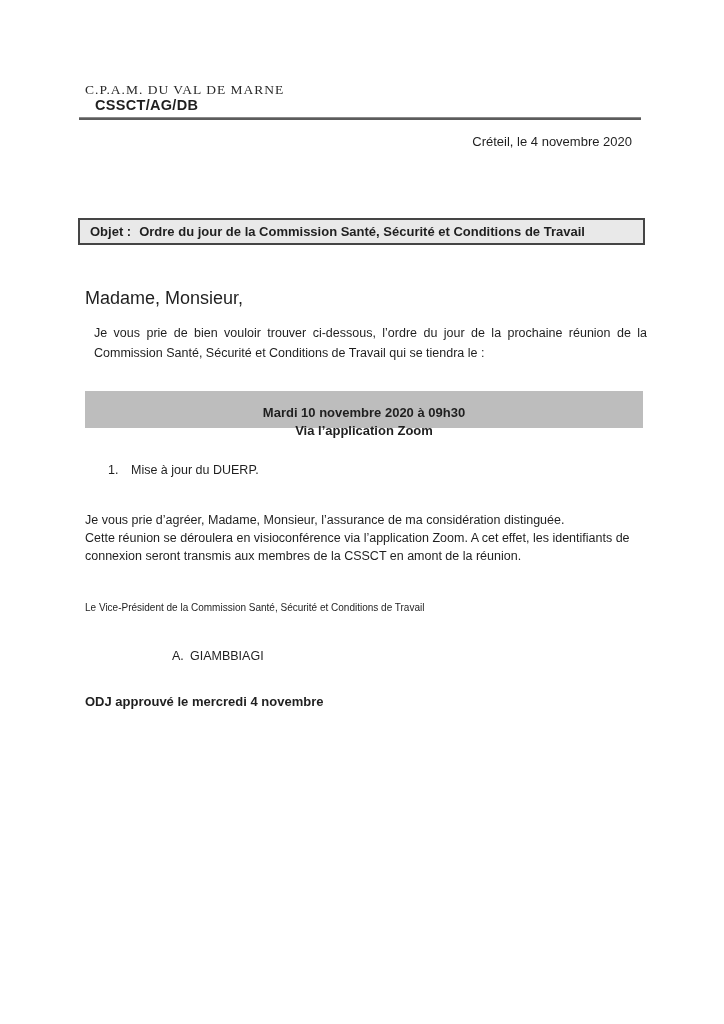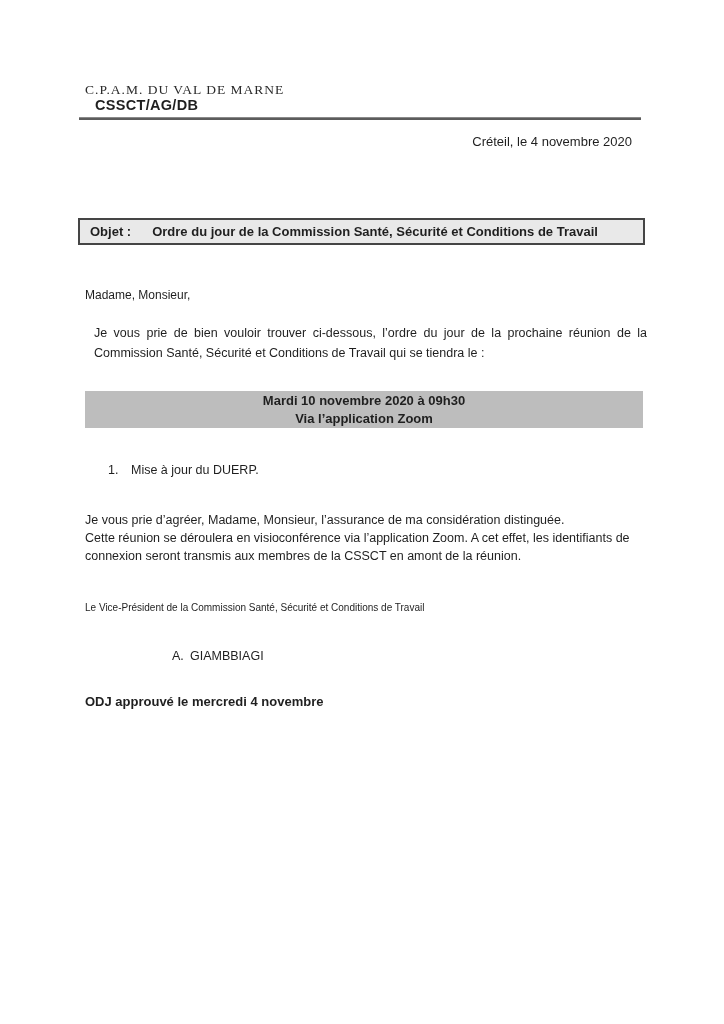--- a/index.html
+++ b/index.html
@@ -47,45 +47,45 @@
     left: 78px; top: 218px;
     width: 567px; height: 27px;
     background: #e9e9e9;
     border: 2px solid #454545;
     display: flex;
     align-items: center;
     padding-left: 10px;
     font-size: 13px;
     font-weight: bold;
   }
-  .subject-box .subject-text { margin-left: 21px; }
+  .subject-box .subject-text { margin-left: 8px; }
   .salutation {
     position: absolute;
     left: 85px; top: 288px;
-    font-size: 12px;
+    font-size: 18px;
   }
   .intro-paragraph {
     position: absolute;
     left: 85px; top: 323px;
     width: 553px;
     font-size: 12.5px;
     line-height: 20px;
     text-align: justify;
     margin-left: 9px;
   }
   .meeting-banner {
     position: absolute;
     left: 85px; top: 391px;
     width: 558px; height: 37px;
     background: #bdbdbd;
     text-align: center;
     font-size: 13px;
     font-weight: bold;
     line-height: 18px;
-    padding-top: 1px;
+    padding-top: 13px;
   }
   .agenda-item {
     position: absolute;
     left: 108px; top: 463px;
     font-size: 12.5px;
     display: flex;
   }
   .agenda-item .agenda-number {
     width: 23px;
     flex: 0 0 auto;

